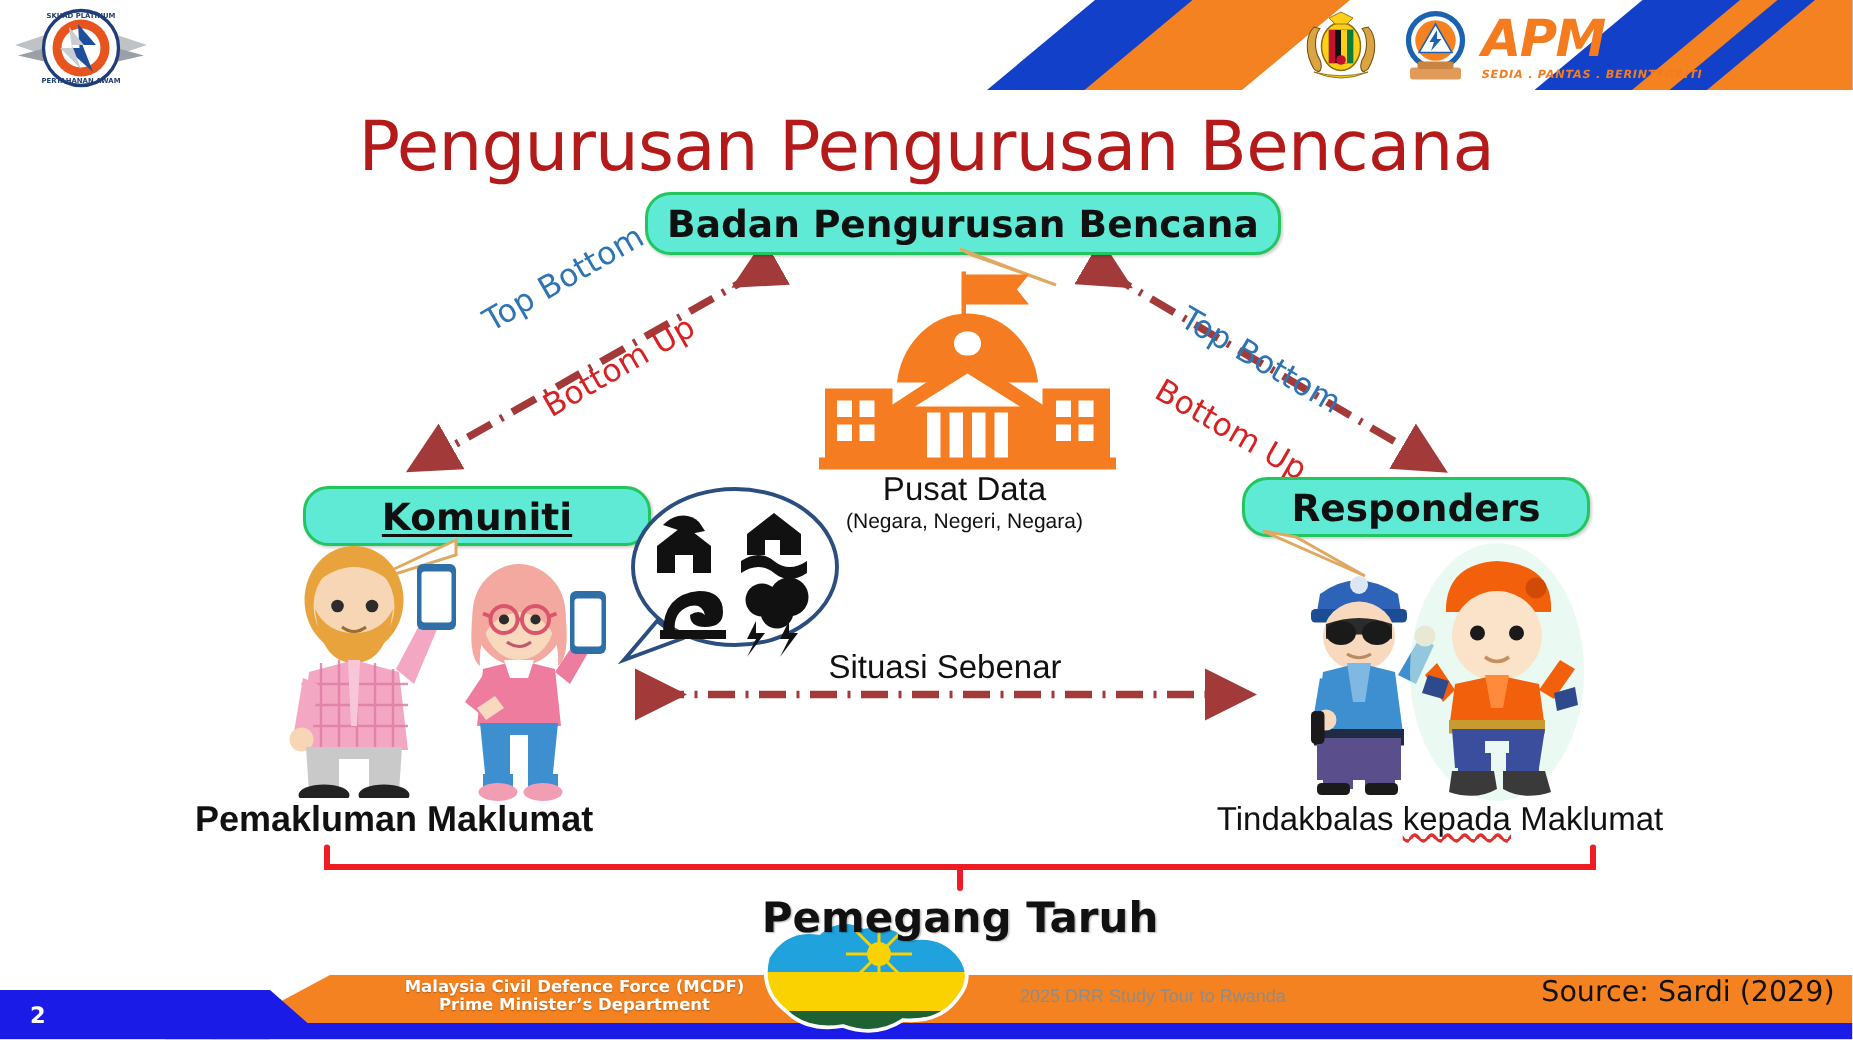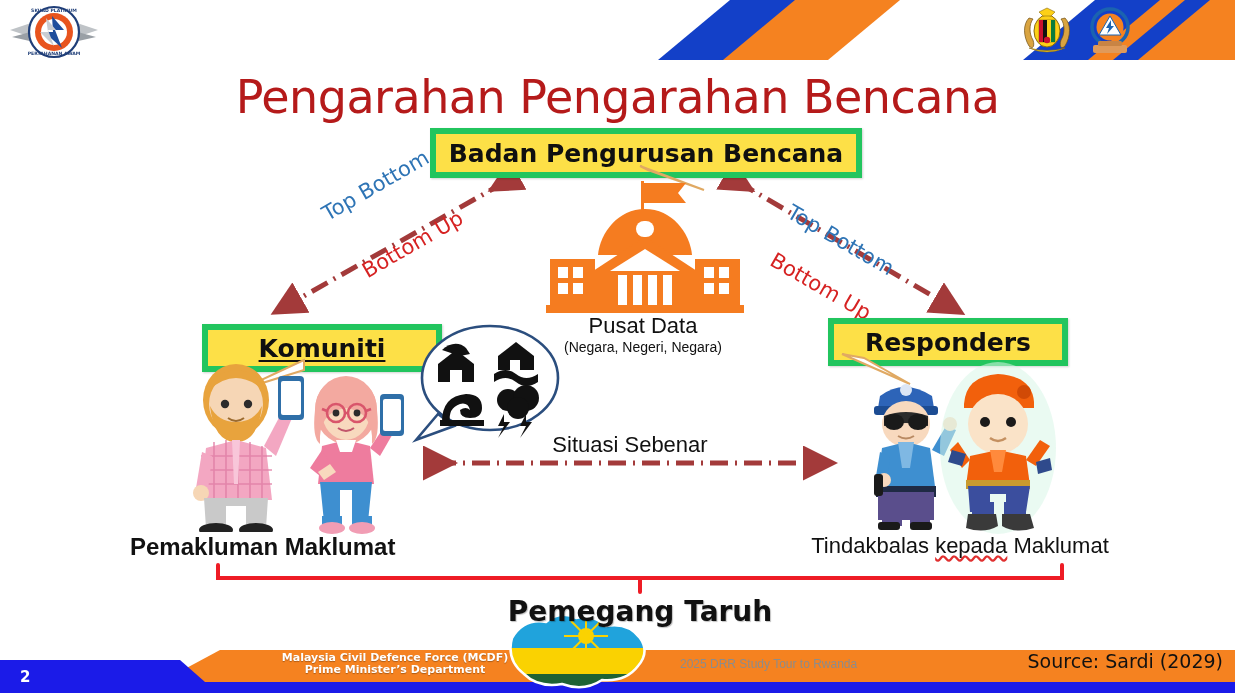--- a/index.html
+++ b/index.html
@@ -15,21 +15,21 @@
             font-size:34px;color:#F47C1F;letter-spacing:-1px;line-height:1;}
   .apm-tag{font-family:"DejaVu Sans",sans-serif;font-weight:bold;font-style:italic;
            font-size:7.5px;color:#F47C1F;letter-spacing:.5px;margin-top:2px;}
 
   
   #page-title{left:0;top:70px;width:1235px;text-align:center;
      font-family:"DejaVu Sans",sans-serif;font-size:46px;color:#B51A1A;
      letter-spacing:-.5px;}
 
   
-  .callout{border:6px solid #22c55e;border-radius:0;background:#fde047;
+  .callout{border:2px solid #22c55e;border-radius:17px;background:#5eead4;
            display:flex;align-items:center;justify-content:center;
            font-family:"DejaVu Sans",sans-serif;font-weight:bold;color:#101010;
            box-shadow:1px 1px 2px rgba(0,0,0,.18);}
   #badan-box{left:430px;top:128px;width:420px;height:38px;font-size:25px;}
   #komuniti-box{left:202px;top:324px;width:228px;height:36px;font-size:25px;}
   #komuniti-box span{text-decoration:underline;text-underline-offset:3px;}
   #responders-box{left:828px;top:318px;width:228px;height:36px;font-size:25px;}
 
   
   .diaglbl{font-family:"DejaVu Sans",sans-serif;font-size:21px;white-space:nowrap;}
@@ -45,21 +45,21 @@
   #tindak{left:770px;top:533px;width:380px;text-align:center;font-size:22px;}
   .sq{text-decoration:underline wavy #E03030;text-decoration-skip-ink:none;}
   #pemegang{left:380px;top:595px;width:520px;text-align:center;
       font-family:"DejaVu Sans",sans-serif;font-weight:bold;font-size:28px;color:#111;
       text-shadow:1px 1px 1px rgba(0,0,0,.25);z-index:9;}
 
   
   #footer{left:0;top:630px;width:1235px;height:63px;}
   #pagenum{left:20px;top:668px;color:#fff;font-family:"DejaVu Sans",sans-serif;
            font-weight:bold;font-size:15px;z-index:8;}
-  #mcdf-text{left:280px;top:652px;width:230px;text-align:center;color:#fff;
+  #mcdf-text{left:268px;top:652px;width:230px;text-align:center;color:#fff;
      font-family:"DejaVu Sans",sans-serif;font-weight:bold;font-size:11px;line-height:12px;
      text-shadow:0 1px 1px rgba(0,0,0,.3);z-index:8;}
   #drr-text{left:640px;top:657px;color:#8C8C8C;font-size:12px;z-index:8;padding-left:40px;}
   #source-text{right:12px;top:650px;color:#111;
      font-family:"DejaVu Sans",sans-serif;font-size:19px;z-index:8;}
 </style>
 </head>
 <body>
 
 <div class="abs" id="header-band">
@@ -112,23 +112,27 @@
   <svg width="50" height="48" viewBox="0 0 50 48">
     <g>
       <circle cx="25" cy="20" r="18" fill="none" stroke="#1B63B0" stroke-width="3.5"></circle>
       <circle cx="25" cy="20" r="13.5" fill="#F58220"></circle>
       <polygon points="25,9 36,28 14,28" fill="#fff" stroke="#1B63B0" stroke-width="1"></polygon>
       <path d="M26,13 L21,21 L24,21 L22,27 L29,19 L26,19 Z" fill="#1B63B0"></path>
       <rect x="8" y="38" width="34" height="8" rx="2" fill="#E09A5A"></rect>
       <rect x="13" y="34" width="24" height="5" rx="1.5" fill="#C98444"></rect>
     </g>
   </svg>
-</div>
-
-<div class="abs" id="page-title">Pengarahan Pengarahan Bencana</div>
+  <div style="display:flex;flex-direction:column;">
+    <div class="apm-word">APM</div>
+    <div class="apm-tag">SEDIA . PANTAS . BERINTEGRITI</div>
+  </div>
+</div>
+
+<div class="abs" id="page-title">Pengurusan Pengurusan Bencana</div>
 
 <svg class="abs" style="left:0;top:0;" width="1235" height="693">
   <defs>
     <marker id="ah" markerWidth="7" markerHeight="7" refX="3" refY="3.5" orient="auto">
       <polygon points="0,0 7,3.5 0,7" fill="#A33A3A"></polygon>
     </marker>
     <marker id="ahs" markerWidth="6" markerHeight="6" refX="2.6" refY="3" orient="auto">
       <polygon points="0,0 6,3 0,6" fill="#A33A3A"></polygon>
     </marker>
   </defs>

